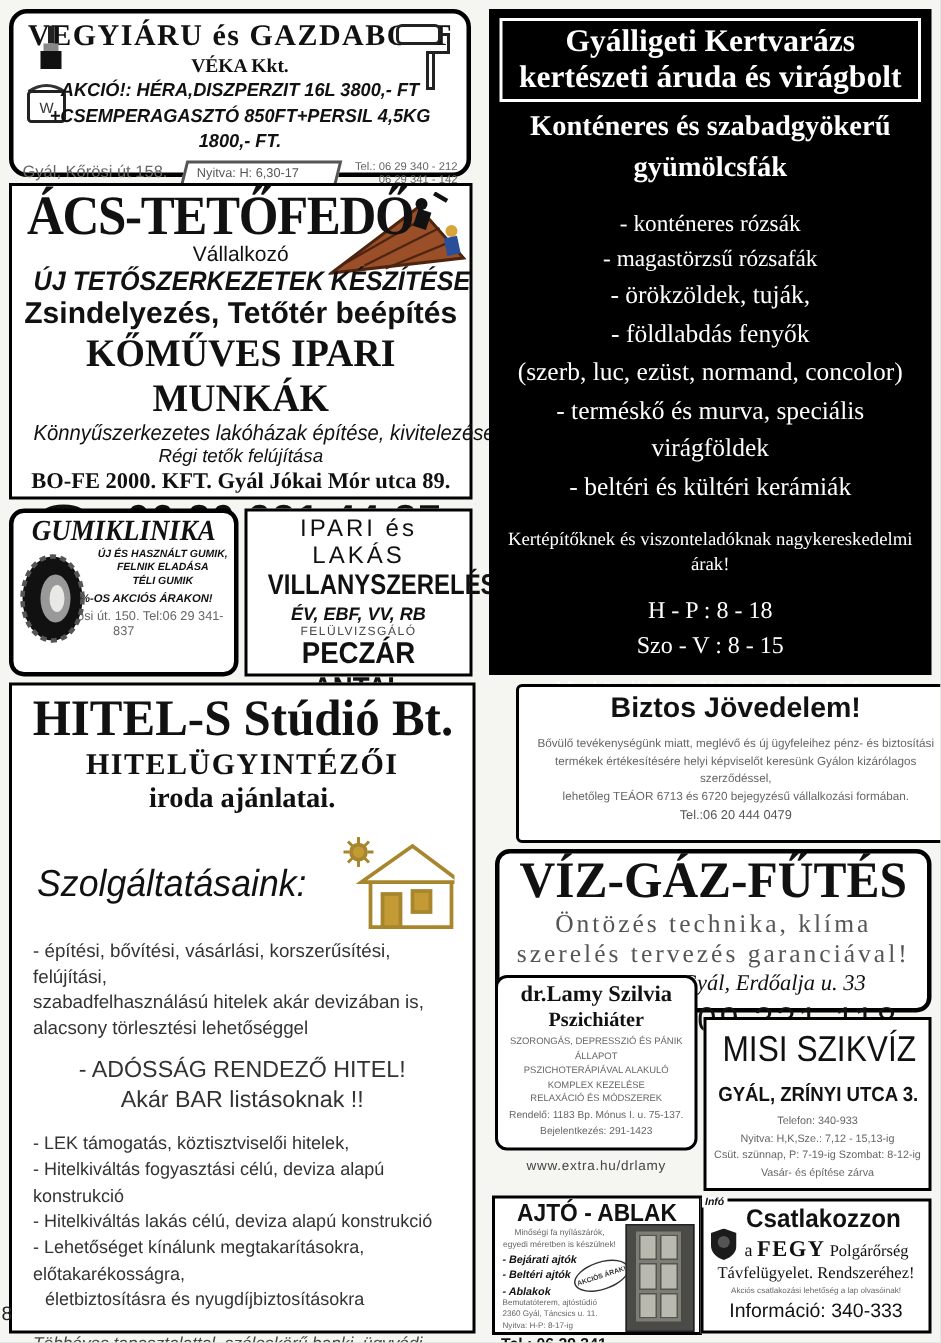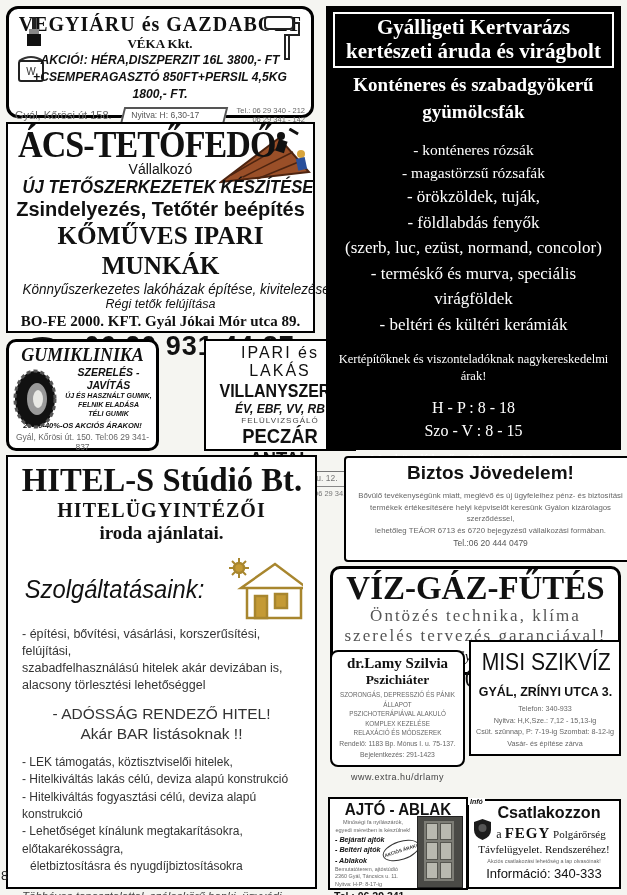--- a/index.html
+++ b/index.html
@@ -44,21 +44,21 @@
   
   #ad-gumi { left:6px; top:339px; width:153px; height:112px; border-width:3px; border-radius:10px; padding:2px 3px; }
   #ad-gumi .t1 { font-size:19.5px; transform:scaleX(.92); white-space:nowrap; }
   #ad-gumi .col { margin-left:52px; text-align:center; line-height:1.25; }
   #ad-gumi .l1 { font-size:10.5px; }
   #ad-gumi .sm { font-size:7px; }
   #ad-gumi .l5 { font-size:7.5px; margin-left:0; text-align:center; margin-top:2px; }
   #ad-gumi .addr { font-size:8.5px; color:#666; text-align:center; margin-top:2px; }
 
   
-  #ad-villany { left:163px; top:339px; width:152px; height:112px; padding:3px 2px;margin-left:41px; }
+  #ad-villany { left:163px; top:339px; width:152px; height:112px; padding:3px 2px; }
   #ad-villany .l1 { font-size:16px; letter-spacing:2px; }
   #ad-villany .l2 { font-size:19px; transform:scaleX(.84); white-space:nowrap; font-weight:bold; }
   #ad-villany .l3 { font-size:12px; }
   #ad-villany .l4 { font-size:8px; letter-spacing:1px; color:#444; }
   #ad-villany .name { font-size:20px; transform:scaleX(.92); border-bottom:1px solid #777; display:block; }
   #ad-villany .addr { font-size:8.5px; color:#777; margin-top:1px; }
   #ad-villany .tel { font-size:7.5px; color:#777; margin-top:3px; border-top:1px solid #888; padding-top:2px; }
 
   
   #ad-hitel { left:6px; top:455px; width:311px; height:434px; padding:4px 8px; }
@@ -103,21 +103,21 @@
 
   
   #ad-lamy { left:330px; top:650px; width:135px; height:117px; border-radius:8px; padding:3px 2px; }
   #ad-lamy .n { font-size:15px; line-height:1.15; }
   #ad-lamy .t { font-size:13.5px; }
   #ad-lamy .sm { font-size:6.3px; color:#666; line-height:1.5; margin-top:2px; }
   #ad-lamy .ad { font-size:6.8px; color:#666; line-height:1.5; margin-top:2px; }
   #ad-lamy .web { font-size:9px; color:#444; margin-top:12px; letter-spacing:.5px; }
 
   
-  #ad-misi { left:469px; top:640px; width:152px; height:116px; padding:6px 2px; }
+  #ad-misi { left:469px; top:678px; width:152px; height:116px; padding:6px 2px; }
   #ad-misi .t1 { font-size:24px; transform:scaleX(.88); white-space:nowrap; }
   #ad-misi .a { font-size:13.5px; transform:scaleX(.92); white-space:nowrap; margin-top:8px; }
   #ad-misi .sm { font-size:7.2px; color:#666; line-height:1.6; margin-top:4px; }
 
   
   #ad-ajto { left:328px; top:797px; width:140px; height:93px; padding:1px 2px; }
   #ad-ajto .t1 { font-size:16.5px; transform:scaleX(.92); white-space:nowrap; }
   #ad-ajto .sm { font-size:5.6px; color:#666; line-height:1.4; }
   #ad-ajto .items { font-size:7.2px; line-height:1.45; text-align:left; margin-left:3px; }
   #ad-ajto .addr { font-size:5.4px; color:#666; line-height:1.35; text-align:left; margin-left:3px; }
@@ -225,21 +225,20 @@
     <div class="serif b it ctr t1">GUMIKLINIKA</div>
     <span class="icon-abs" style="left:4px; top:26px;">
       <svg width="48" height="62" viewBox="0 0 48 62">
         <ellipse cx="22" cy="31" rx="20" ry="28" fill="#111"></ellipse>
         <ellipse cx="22" cy="31" rx="20" ry="28" fill="none" stroke="#555" stroke-width="3" stroke-dasharray="4 3"></ellipse>
         <ellipse cx="24" cy="31" rx="10" ry="16" fill="#999"></ellipse>
         <ellipse cx="25" cy="31" rx="5" ry="9" fill="#e8e8e4"></ellipse>
       </svg>
     </span>
     <div class="col">
-      <div class="b it l1">SZERELÉS - JAVÍTÁS</div>
       <div class="b it sm">ÚJ ÉS HASZNÁLT GUMIK,</div>
       <div class="b it sm">FELNIK ELADÁSA</div>
       <div class="b it sm">TÉLI GUMIK</div>
     </div>
     <div class="b it l5">20-30-40%-OS AKCIÓS ÁRAKON!</div>
     <div class="addr">Gyál, Kőrösi út. 150.  Tel:06 29 341-837</div>
   </div>
 
   <div class="box" id="ad-villany">
     <div class="ctr l1">IPARI és LAKÁS</div>
@@ -274,22 +273,22 @@
       <div>- építési, bővítési, vásárlási, korszerűsítési, felújítási,</div>
       <div>szabadfelhasználású hitelek akár devizában is,</div>
       <div>alacsony törlesztési lehetőséggel</div>
     </div>
     <div class="cwrap ctr">
       <div class="cline">- ADÓSSÁG RENDEZŐ HITEL!</div>
       <div class="cline">Akár BAR listásoknak !!</div>
     </div>
     <div class="items">
       <div>- LEK támogatás, köztisztviselői hitelek,</div>
+      <div>- Hitelkiváltás fogyasztási célú, deviza alapú konstrukció</div>
       <div>- Hitelkiváltás lakás célú, deviza alapú konstrukció</div>
-      <div>- Hitelkiváltás fogyasztási célú, deviza alapú konstrukció</div>
       <div>- Lehetőséget kínálunk megtakarításokra, előtakarékosságra,</div>
       <div style="margin-left:8px;">életbiztosításra és nyugdíjbiztosításokra</div>
     </div>
     <div class="note it">
       <div>Többéves tapasztalattal, széleskörű banki, ügyvédi</div>
 
     </div>
 
   </div>
 

